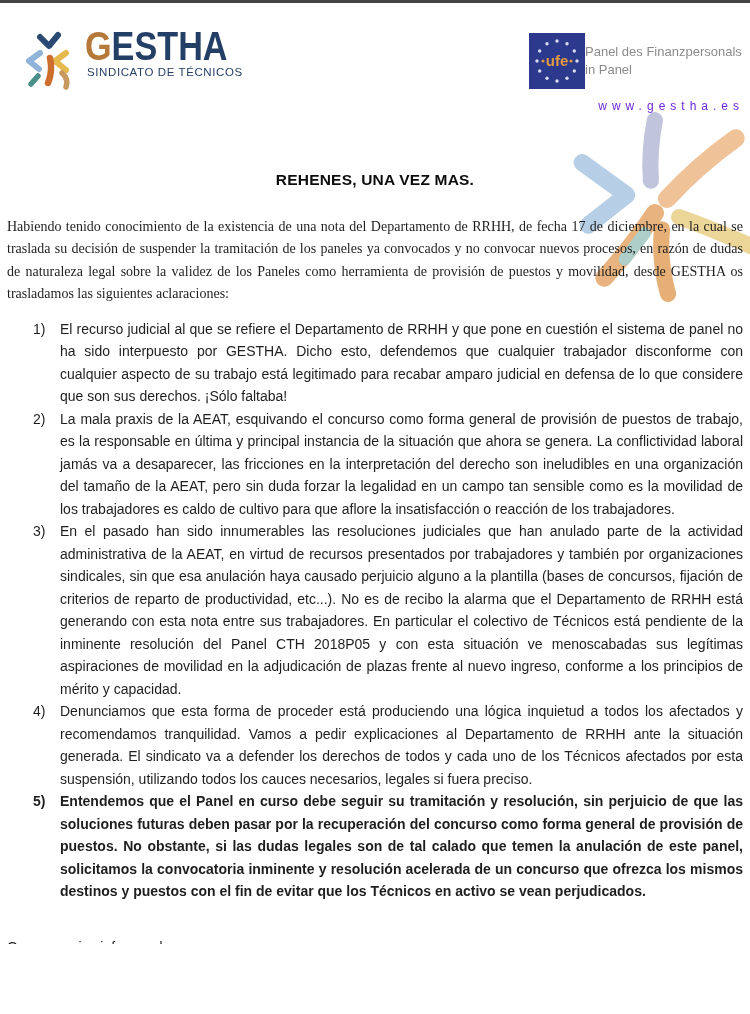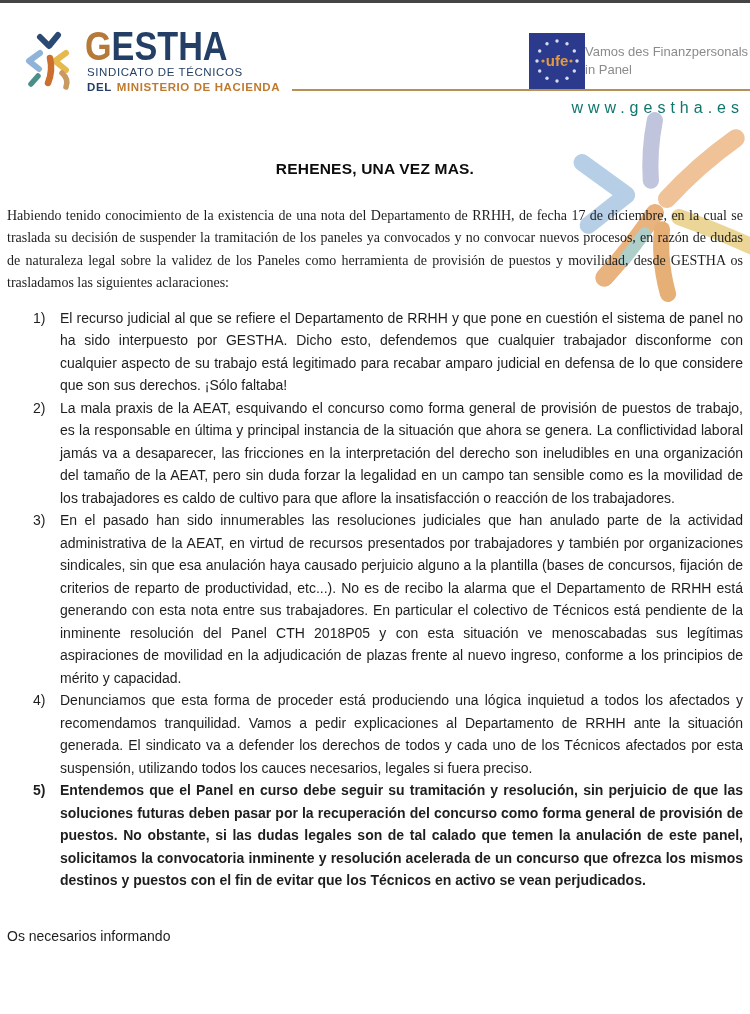--- a/index.html
+++ b/index.html
@@ -34,32 +34,32 @@
   }
   .gestha-sub2 .del{color:#243f66;margin-right:5px;}
   .gestha-sub2 .mh{color:#bf7a2e;}
   .gestha-sub2 .rule{flex:1;height:2px;background:#b69057;margin-left:12px;margin-bottom:2px;}
 
   .ufe{position:absolute;left:529px;top:33px;display:flex;}
   .ufe-caption{padding-top:10px;font-size:13px;color:#8b8b8b;line-height:1.4;}
 
   .website{
     position:absolute;top:99px;right:6px;
-    font-size:16px;color:#0f766e;letter-spacing:5px;white-space:nowrap;
+    font-size:12px;color:#6d28d9;letter-spacing:5px;white-space:nowrap;
   }
 
   .watermark{position:absolute;top:110px;right:-16px;width:202px;height:192px;opacity:0.85;z-index:0;}
 
   
   .content{
     position:absolute;top:158px;left:7px;right:7px;z-index:1;
     font-size:14px;line-height:22.5px;color:#1e1e1e;
   }
   .doc-title{
-    margin:0;text-align:center;
+    margin:11px;text-align:center;
     font-size:15.5px;font-weight:bold;color:#0c0c0c;letter-spacing:0.2px;
   }
   .intro{margin:24px 0 0 0;text-align:justify;font-family:Liberation Serif, serif;}
   .items{margin:12px 0 0 0;padding:0;}
   .item{display:flex;}
   .item .num{flex:0 0 27px;margin-left:26px;}
   .item .text{flex:1;text-align:justify;}
   .item.bold{font-weight:bold;}
   .closing{margin:33px 0 0 0;}
   .date{margin:22px 0 0 0;}
@@ -77,25 +77,20 @@
     <path d="M44,22 L33,30 L44,39" stroke="#e6b94d" stroke-width="6" stroke-linecap="round" stroke-linejoin="round"></path>
     <path d="M28,27 Q31,40 26,52" stroke="#cc6f2e" stroke-width="6.5" stroke-linecap="round"></path>
     <path d="M16,45 L9,53" stroke="#4a8f8a" stroke-width="5.5" stroke-linecap="round"></path>
     <path d="M40,42 Q47,48 44,56" stroke="#c89a62" stroke-width="5.5" stroke-linecap="round"></path>
   </svg>
 
   <div class="gestha-wordmark">
     <span class="g">G</span><span>ESTHA</span>
   </div>
   <div class="gestha-sub1">SINDICATO DE TÉCNICOS</div>
-  <div class="gestha-sub2">
-    <span class="del">DEL</span>
-    <span class="mh">MINISTERIO DE HACIENDA</span>
-    <span class="rule"></span>
-  </div>
 
   <div class="ufe">
     <svg width="56" height="56" viewBox="0 0 56 56">
       <rect x="0" y="0" width="56" height="56" fill="#2b3a8c"></rect>
       <g fill="#d7dcf0">
         <circle cx="28" cy="8" r="1.7"></circle>
           <circle cx="38" cy="10.7" r="1.7"></circle>
         <circle cx="45.3" cy="18" r="1.7"></circle>
           <circle cx="48" cy="28" r="1.7"></circle>
         <circle cx="45.3" cy="38" r="1.7"></circle>
@@ -105,21 +100,21 @@
         <circle cx="10.7" cy="38" r="1.7"></circle>
           <circle cx="8" cy="28" r="1.7"></circle>
         <circle cx="10.7" cy="18" r="1.7"></circle>
           <circle cx="18" cy="10.7" r="1.7"></circle>
       </g>
       <circle cx="14" cy="28" r="1.6" fill="#e39a3f"></circle>
       <circle cx="42" cy="28" r="1.6" fill="#e39a3f"></circle>
       <text x="28" y="33" text-anchor="middle" font-family="Liberation Sans, sans-serif" font-size="15" font-weight="bold" fill="#e39a3f">ufe</text>
     </svg>
     <div class="ufe-caption">
-      <span>Vamos des Finanzpersonals</span><br>
+      <span>Panel des Finanzpersonals</span><br>
       <span>in Panel</span>
     </div>
   </div>
 
   <div class="website">www.gestha.es</div>
 
   <svg class="watermark" viewBox="0 0 200 190" fill="none">
     <path d="M18,52 L62,84 L24,114" stroke="#aac7e2" stroke-width="17" stroke-linecap="round" stroke-linejoin="round"></path>
     <path d="M90,10 Q84,40 86,70" stroke="#b7bad8" stroke-width="16" stroke-linecap="round"></path>
     <path d="M40,166 Q68,135 90,102" stroke="#e5a668" stroke-width="18" stroke-linecap="round"></path>

